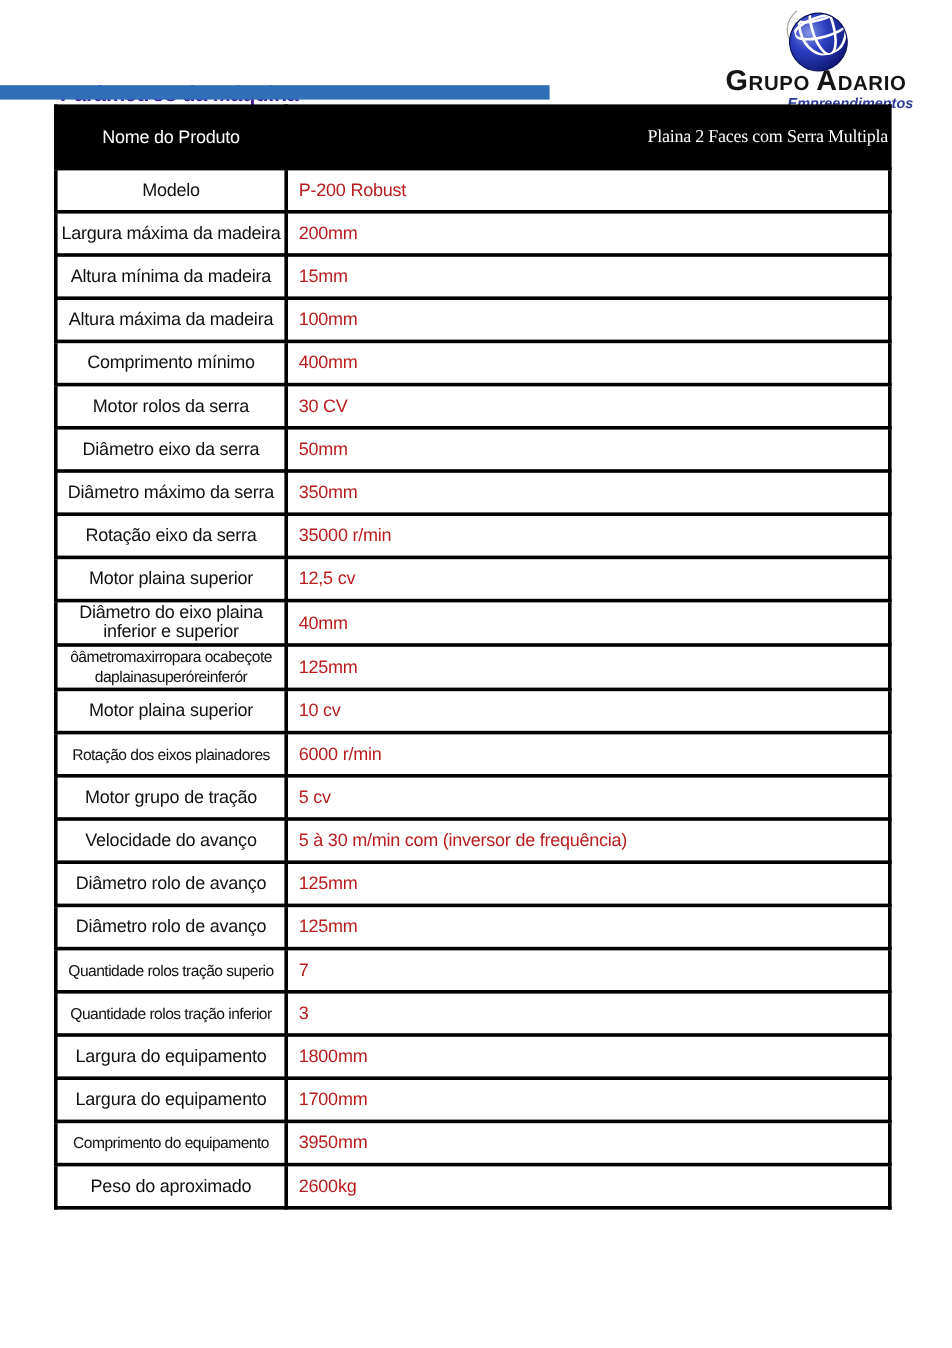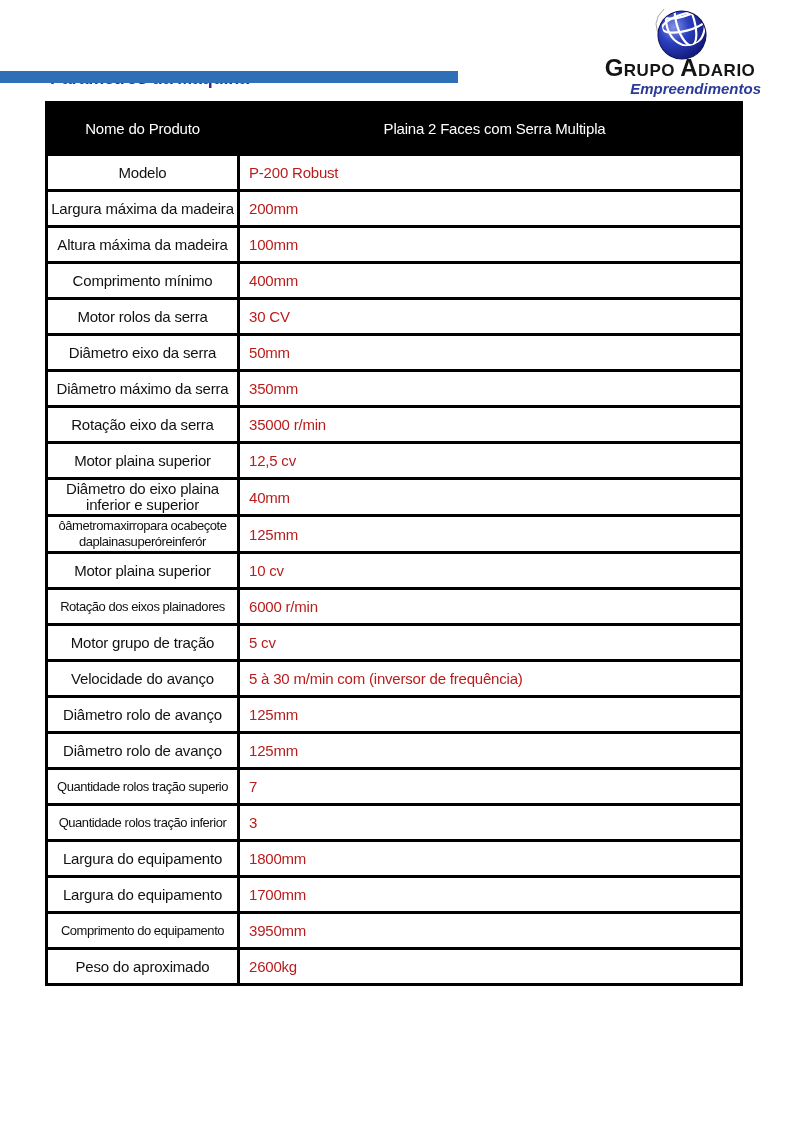--- a/index.html
+++ b/index.html
@@ -30,45 +30,45 @@
   .logo svg { display: block; margin: 0 auto; }
   .logo-name {
     font-weight: bold; color: #141414;
     font-size: 17px; letter-spacing: 0.5px;
     line-height: 18px; white-space: nowrap;
     margin-top: -2px;
     text-align: center;
   }
   .logo-name .cap { font-size: 24px; }
   .logo-sub {
-    font-size: 15px; font-weight: bold; font-style: italic;
+    font-size: 12px; font-weight: bold; font-style: italic;
     text-align: right; padding-right: 14px; margin-top: 0px;
     letter-spacing: 0px;
   }
 
   
   table.params {
-    position: absolute; left: 45px; top: 101px;
+    position: absolute; left: 45px; top: 87px;
     width: 698px;
     border-collapse: collapse;
     table-layout: fixed;
   }
   table.params col.c1 { width: 192px; }
   table.params th, table.params td {
     border: 3px solid #000;
     font-size: 15px;
     letter-spacing: -0.2px;
     vertical-align: middle;
   }
   thead th {
     height: 52px;
     font-weight: normal;
   }
   thead th.h-label { text-align: center; }
-  thead th.h-value { text-align: center; padding-left: 9px; }
+  thead th.h-value { text-align: right; padding-left: 9px; font-family: Liberation Serif, serif; }
   tbody td { height: 36px; }
   td.label-cell {
     text-align: center;
     padding: 1px 2px;
     white-space: pre;
     line-height: 16px;
     color: #111;
   }
   td.label-cell.tight {
     font-size: 13px;
@@ -135,20 +135,24 @@
   <tbody>
       <tr>
         <td class="label-cell">Modelo</td>
         <td class="value-cell">P-200 Robust</td>
       </tr>
       <tr>
         <td class="label-cell">Largura máxima da madeira</td>
         <td class="value-cell">200mm</td>
       </tr>
       <tr>
+        <td class="label-cell">Altura mínima da madeira</td>
+        <td class="value-cell">15mm</td>
+      </tr>
+      <tr>
         <td class="label-cell">Altura máxima da madeira</td>
         <td class="value-cell">100mm</td>
       </tr>
       <tr>
         <td class="label-cell">Comprimento mínimo</td>
         <td class="value-cell">400mm</td>
       </tr>
       <tr>
         <td class="label-cell">Motor rolos da serra</td>
         <td class="value-cell">30 CV</td>

